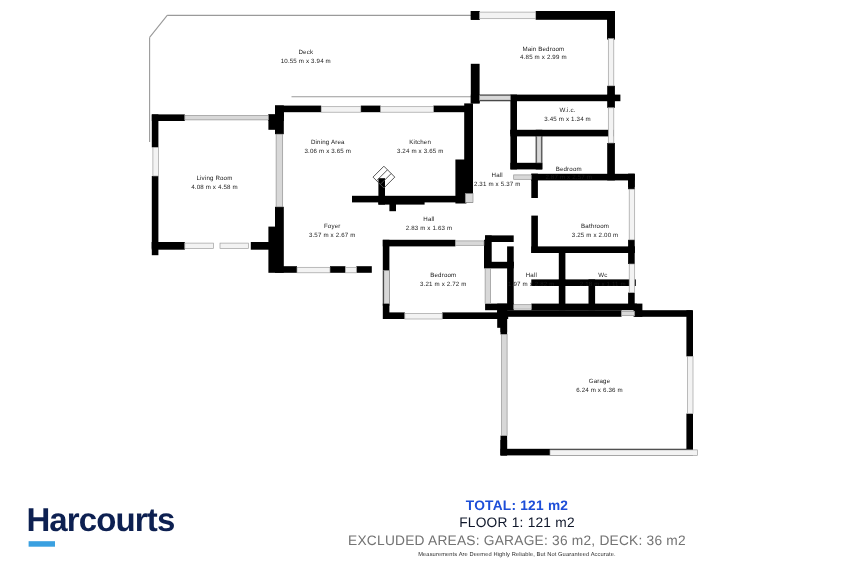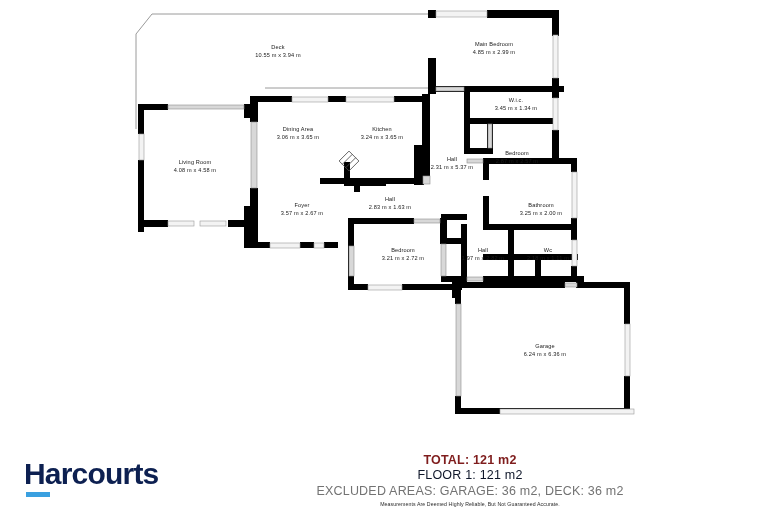--- a/index.html
+++ b/index.html
@@ -85,21 +85,21 @@
   #summary {
     position: absolute;
     left: 190px;
     top: 8px;
     width: 560px;
     text-align: center;
   }
   .sum-total {
     font-size: 12.5px;
     font-weight: bold;
-    color: #7f1d1d;
+    color: #1d4ed8;
     line-height: 1.22;
     letter-spacing: 0.2px;
   }
   .sum-floor {
     font-size: 12.5px;
     color: #0f172a;
     line-height: 1.22;
     letter-spacing: 0.2px;
   }
   .sum-excluded {

